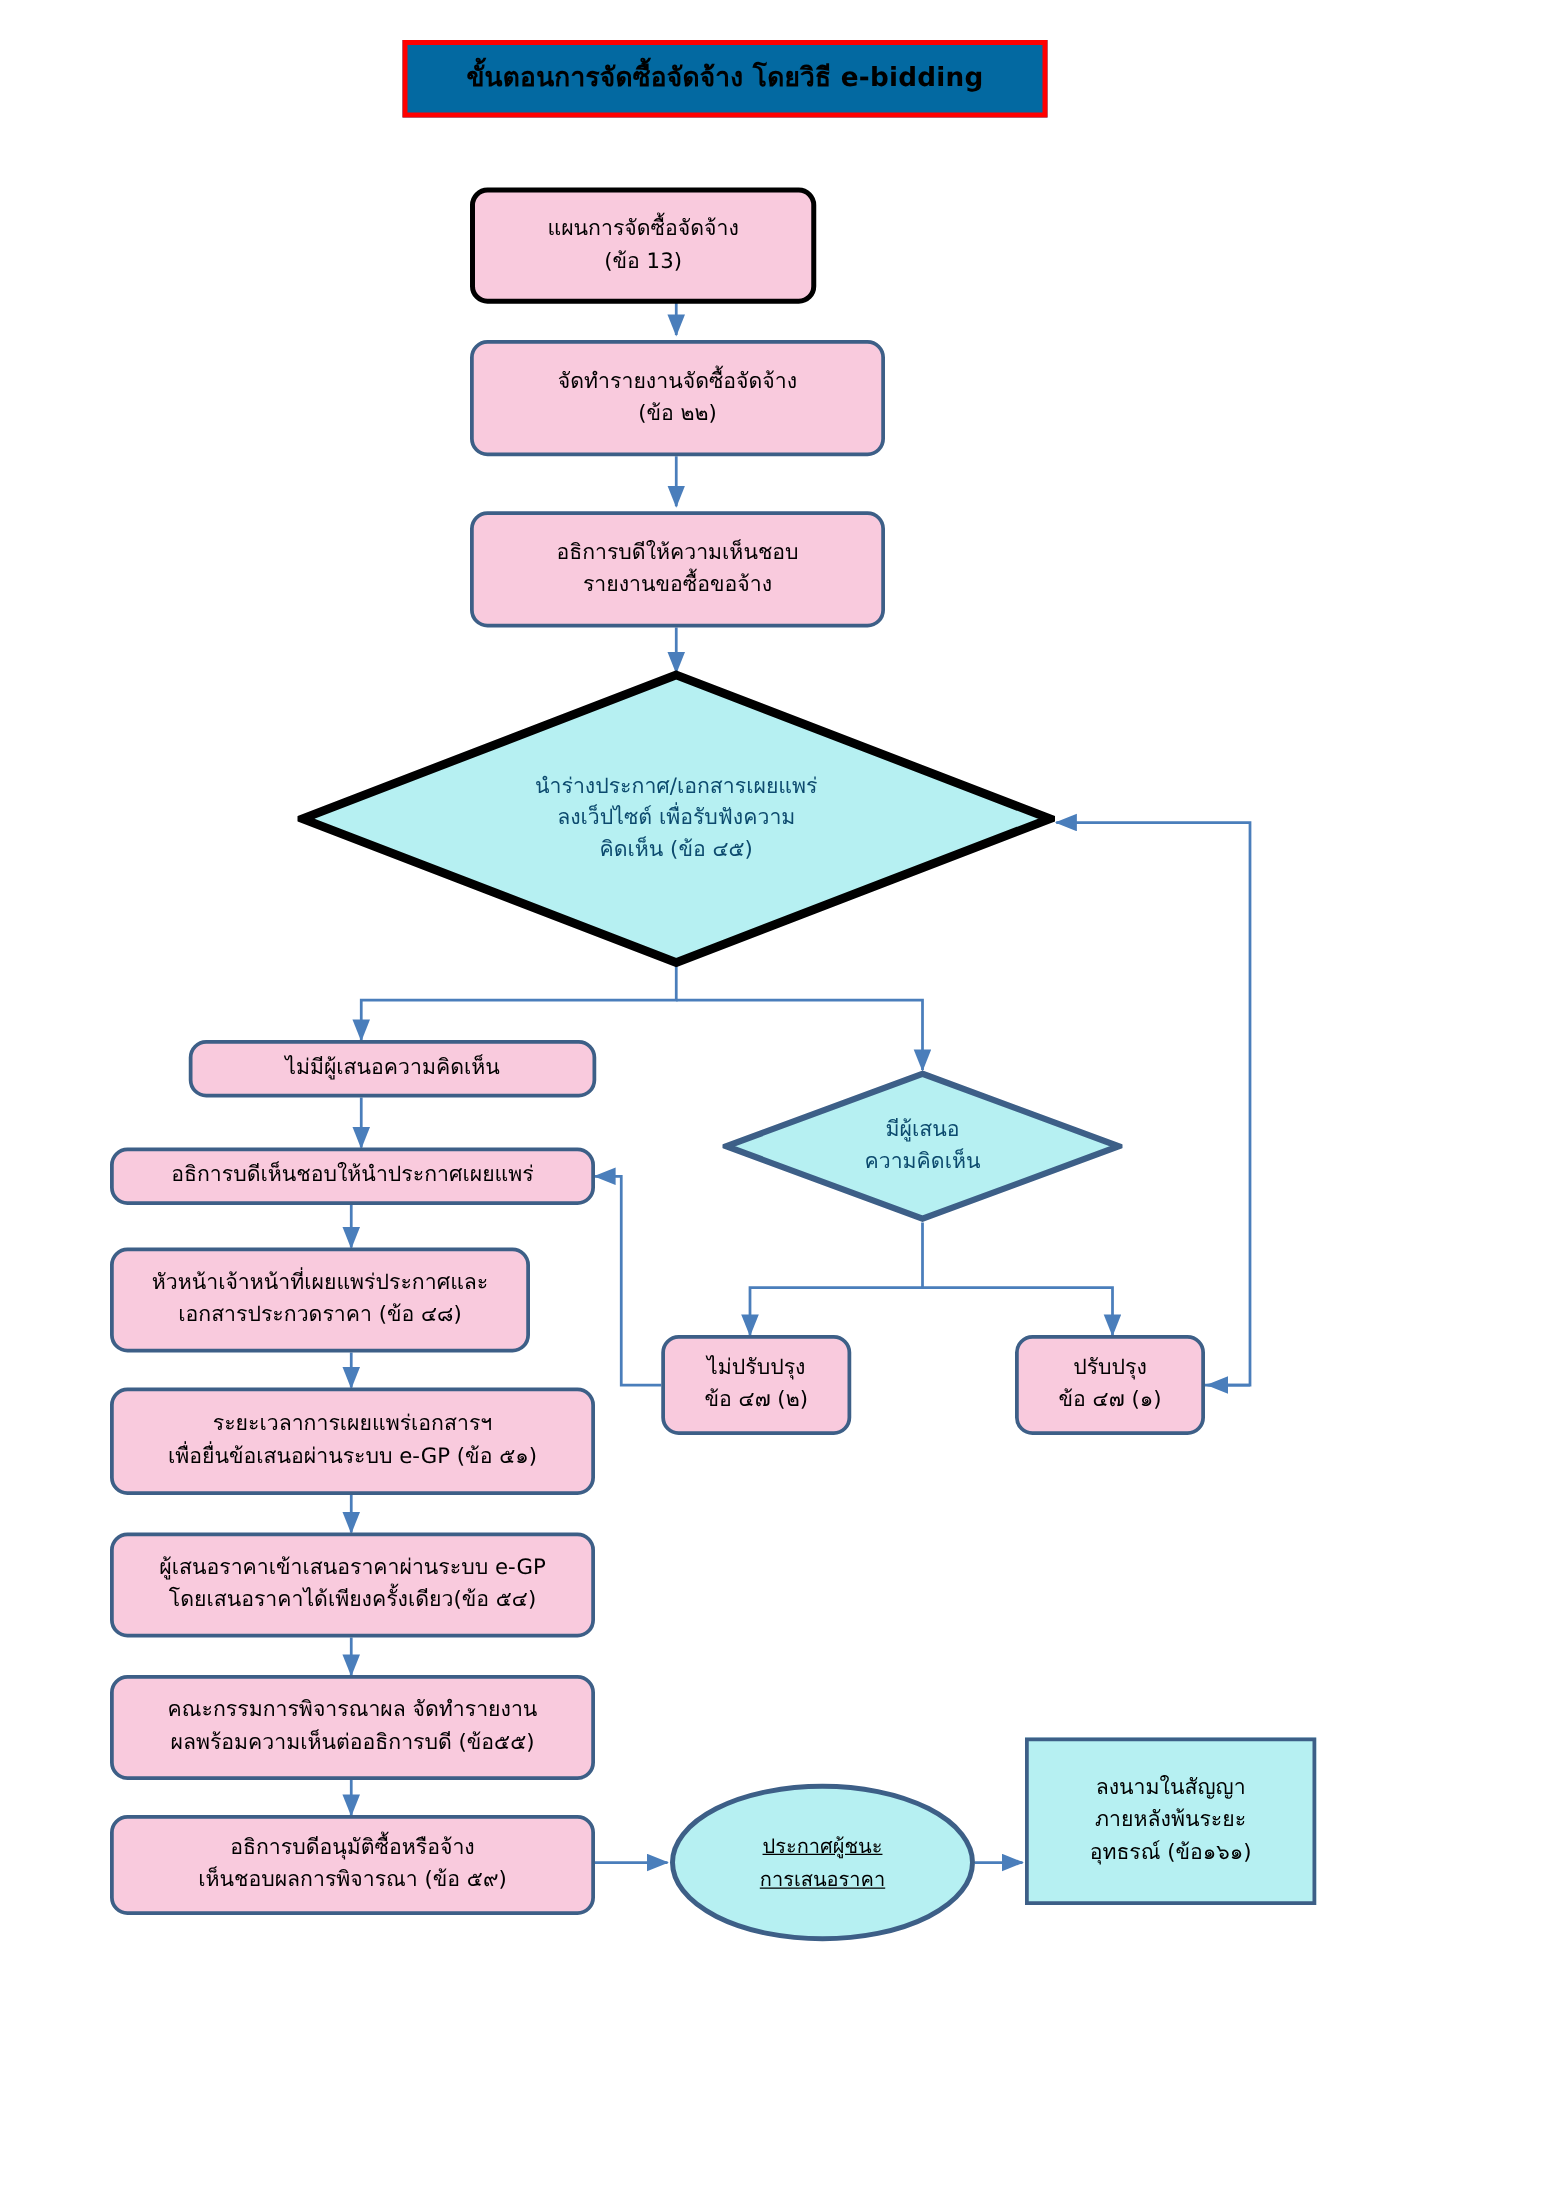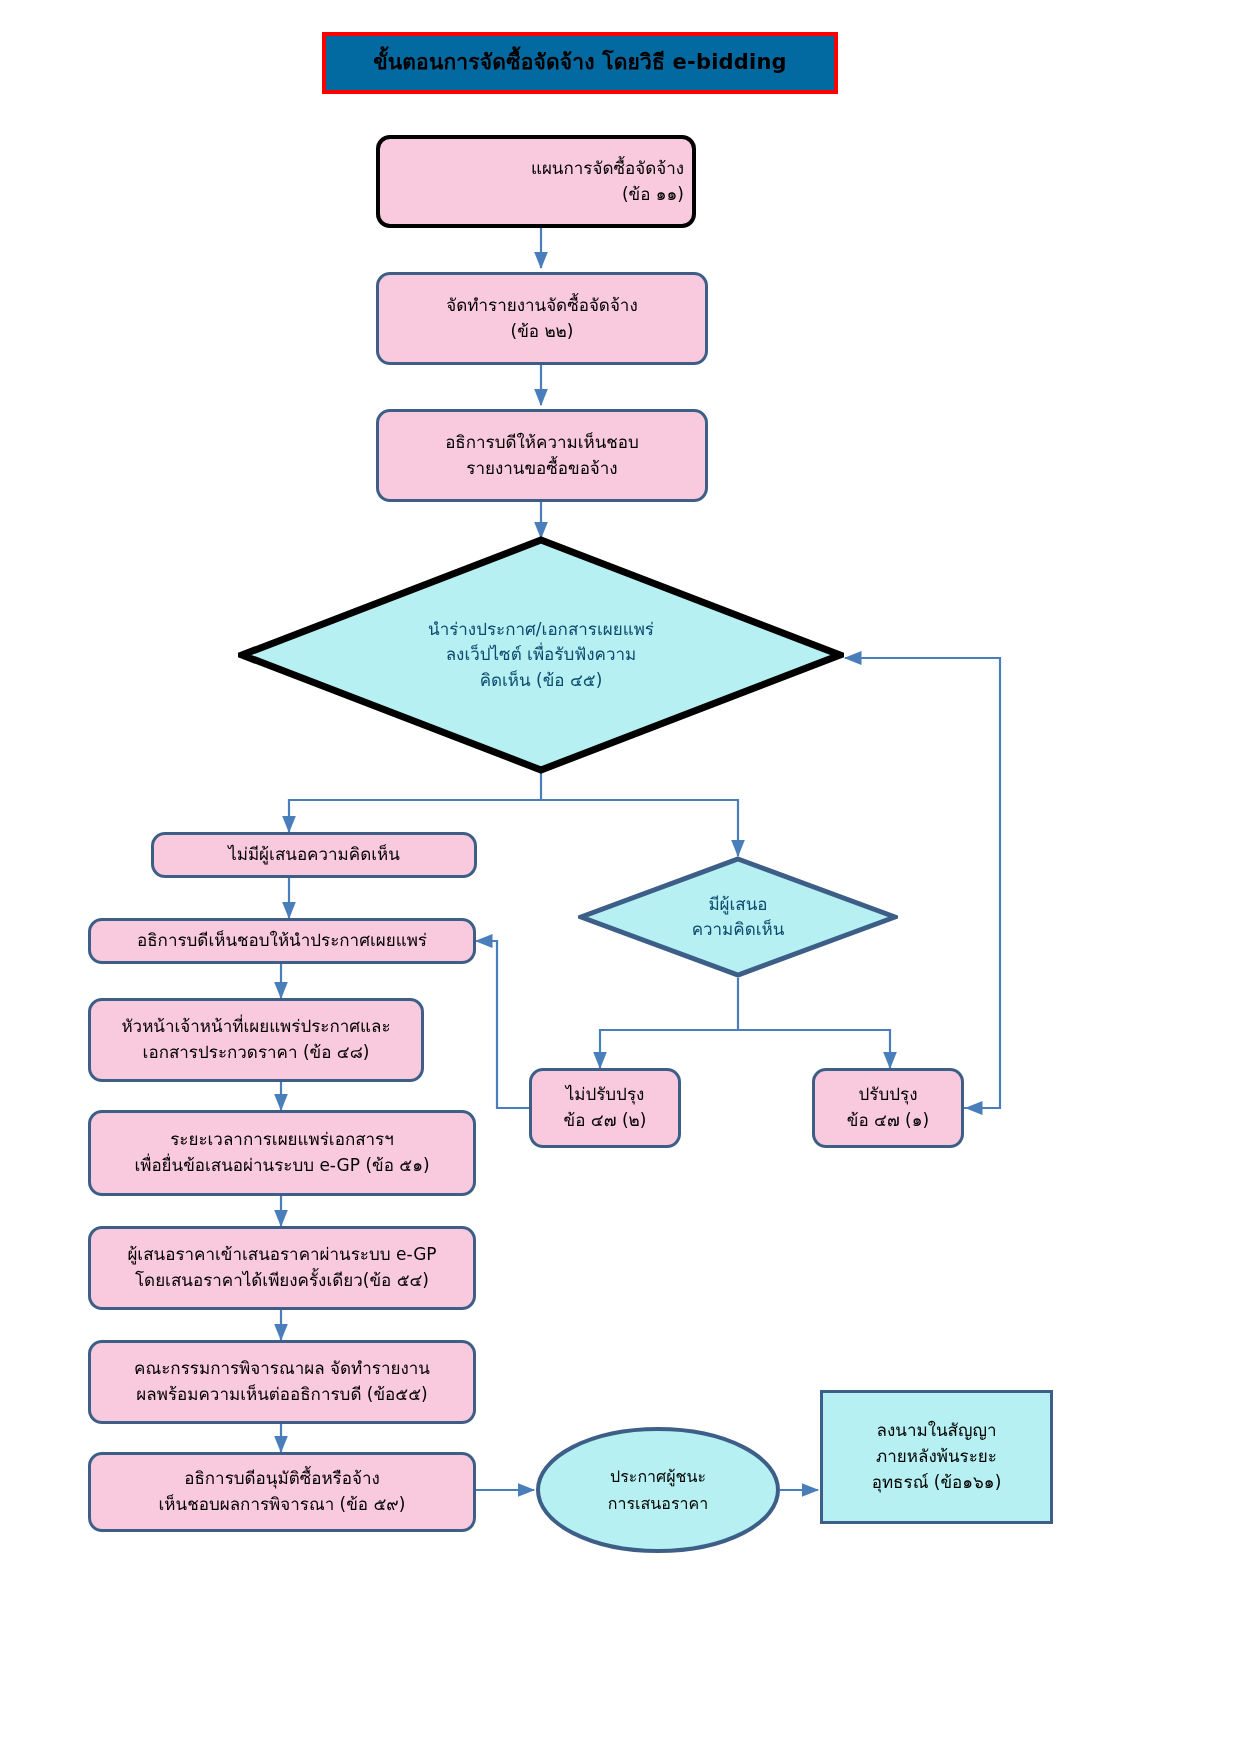--- a/index.html
+++ b/index.html
@@ -43,21 +43,21 @@
     display:flex; align-items:center; justify-content:center;
     text-align:center; line-height:1.5; font-size:17px; color:#0c4a6e;
   }
 
   
   .ellipse-wrap { position:absolute; }
   .ellipse-wrap .el-svg { position:absolute; left:0; top:0; }
   .ellipse-wrap .el-label {
     position:absolute; inset:0;
     display:flex; align-items:center; justify-content:center;
-    text-align:center; line-height:1.7; font-size:16px; color:#000;
+    text-align:center; line-height:1.7; font-size:16px; color:#000;text-decoration:underline;
   }
 
   
   .rect-cyan {
     background:#b6f0f2;
     border:3px solid #3d5f87;
     color:#000;
     font-size:17px;
   }
 
@@ -109,24 +109,24 @@
 
       <path d="M964,1108 L1000,1108 L1000,658 L845,658" marker-end="url(#arrow)"></path>
       <path d="M1000,1108 L966,1108" marker-end="url(#arrow)"></path>
     </g>
   </svg>
 
   <div class="node title-box" style="left:322px; top:32px; width:516px; height:62px;">
     <div class="txt">ขั้นตอนการจัดซื้อจัดจ้าง โดยวิธี e-bidding</div>
   </div>
 
-  <div class="node proc black-border" style="left:376px; top:135px; width:320px; height:93px;text-align:right;">
+  <div class="node proc black-border" style="left:376px; top:150px; width:277px; height:93px;">
     <div class="txt">
       <span class="line2">แผนการจัดซื้อจัดจ้าง</span>
-      <span class="line2">(ข้อ ๑๑)</span>
+      <span class="line2">(ข้อ 13)</span>
     </div>
   </div>
 
   <div class="node proc" style="left:376px; top:272px; width:332px; height:93px;">
     <div class="txt">
       <span class="line2">จัดทำรายงานจัดซื้อจัดจ้าง</span>
       <span class="line2">(ข้อ ๒๒)</span>
     </div>
   </div>
 

